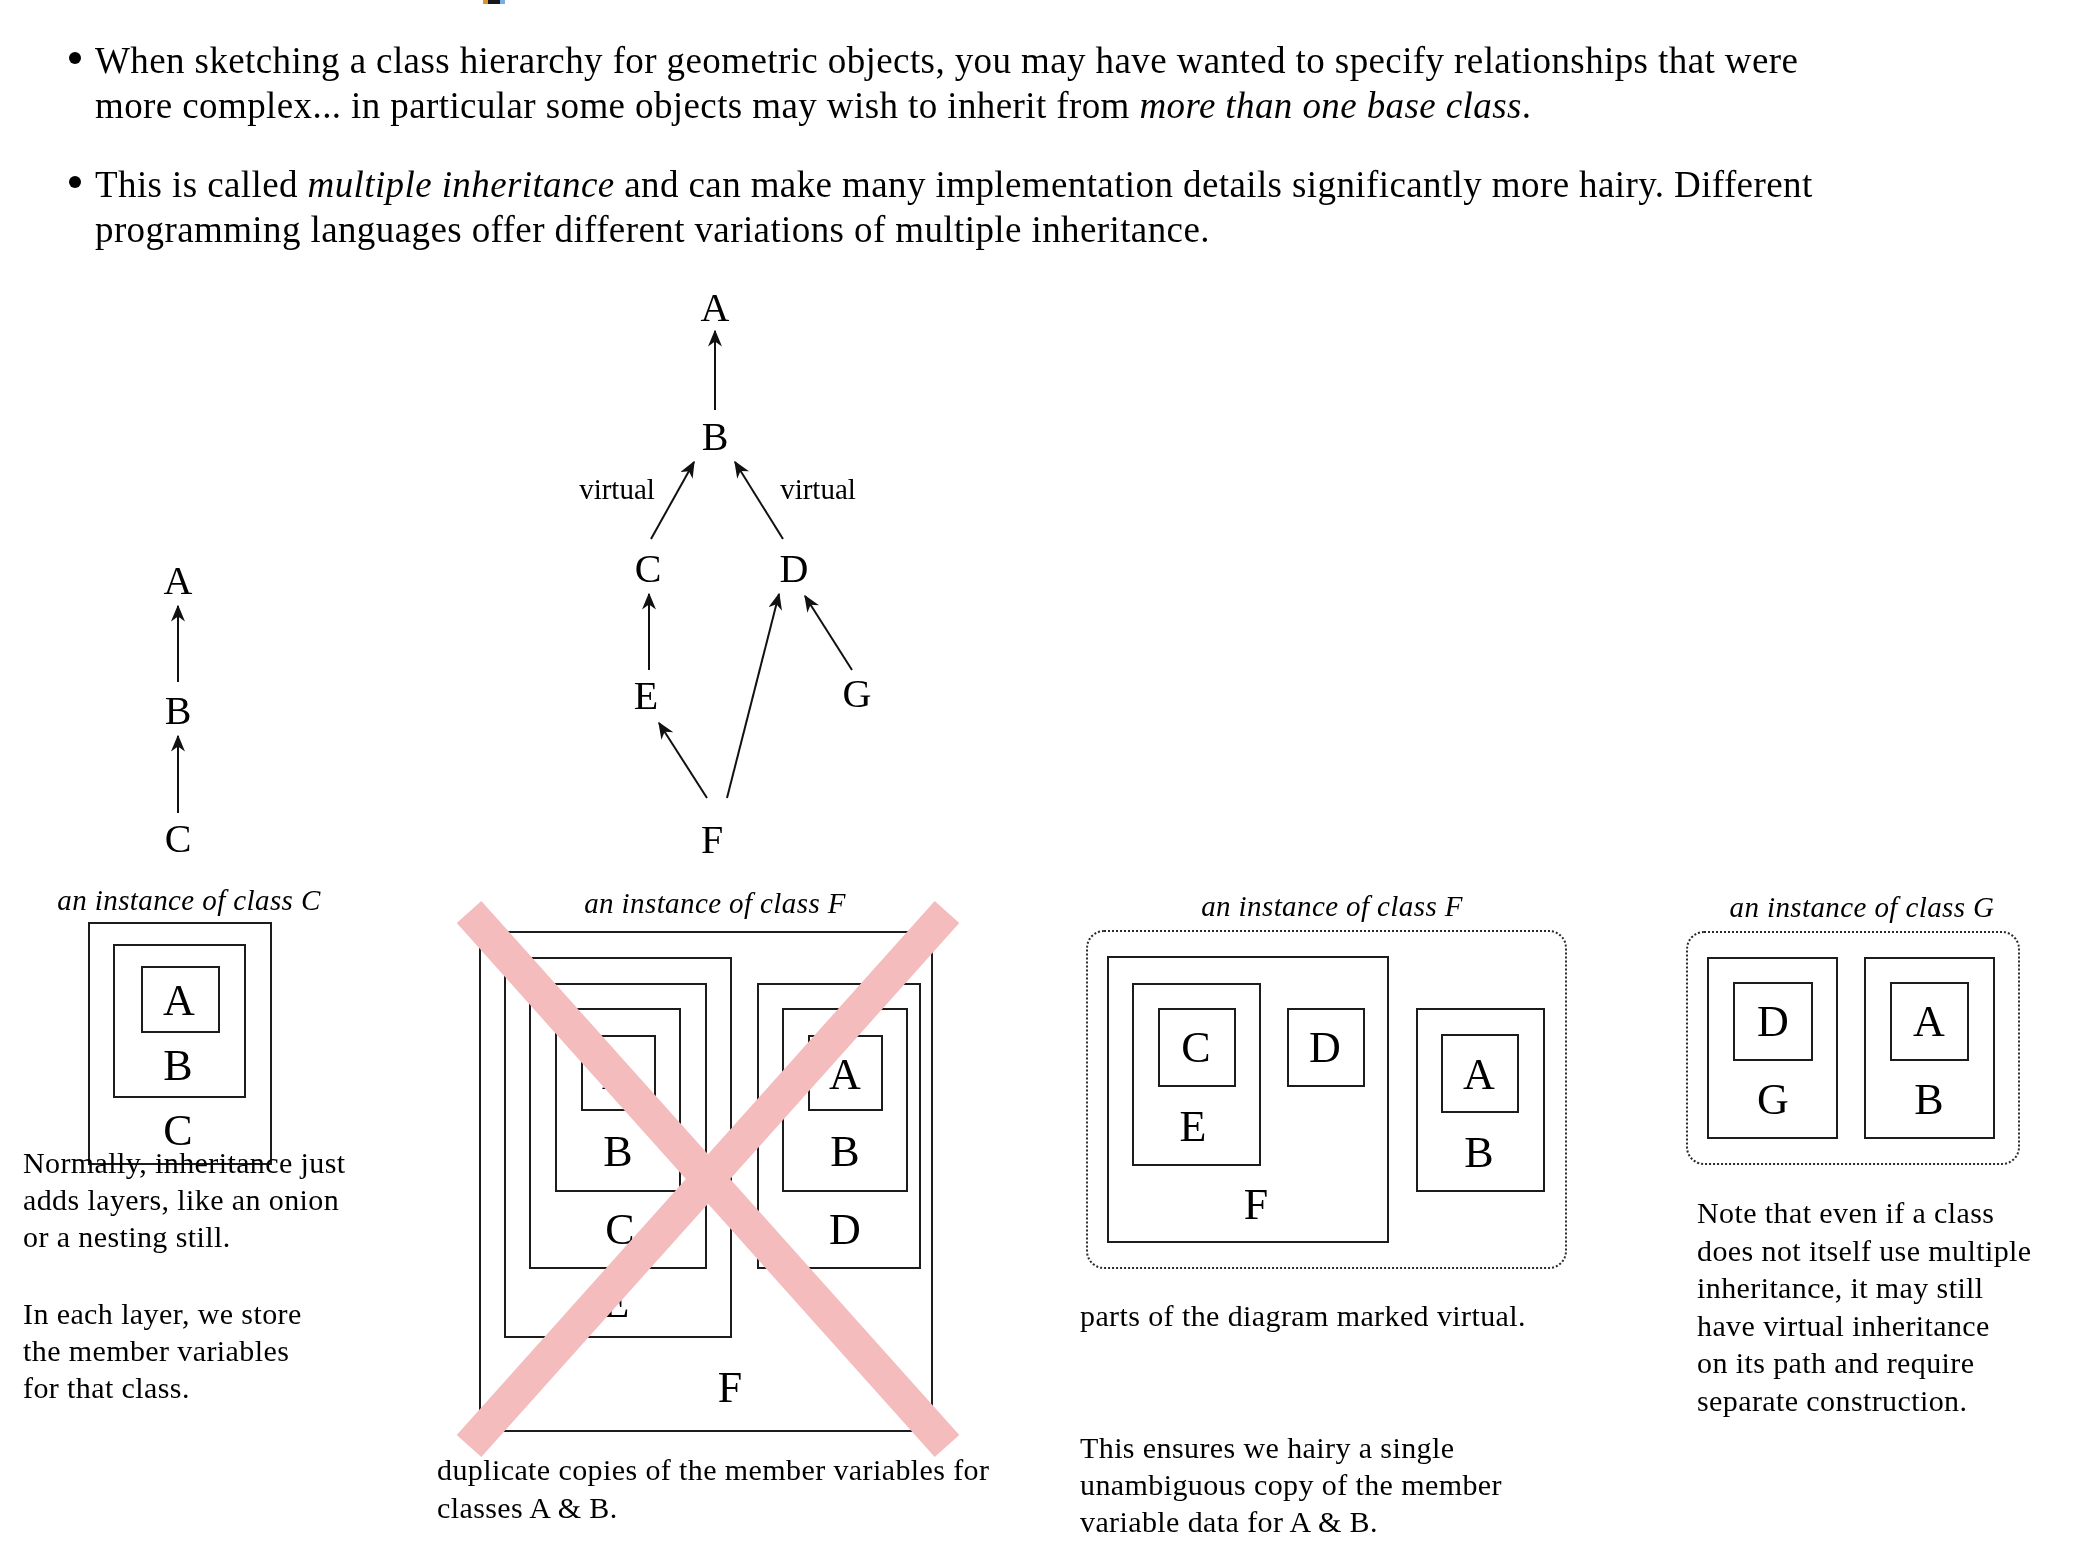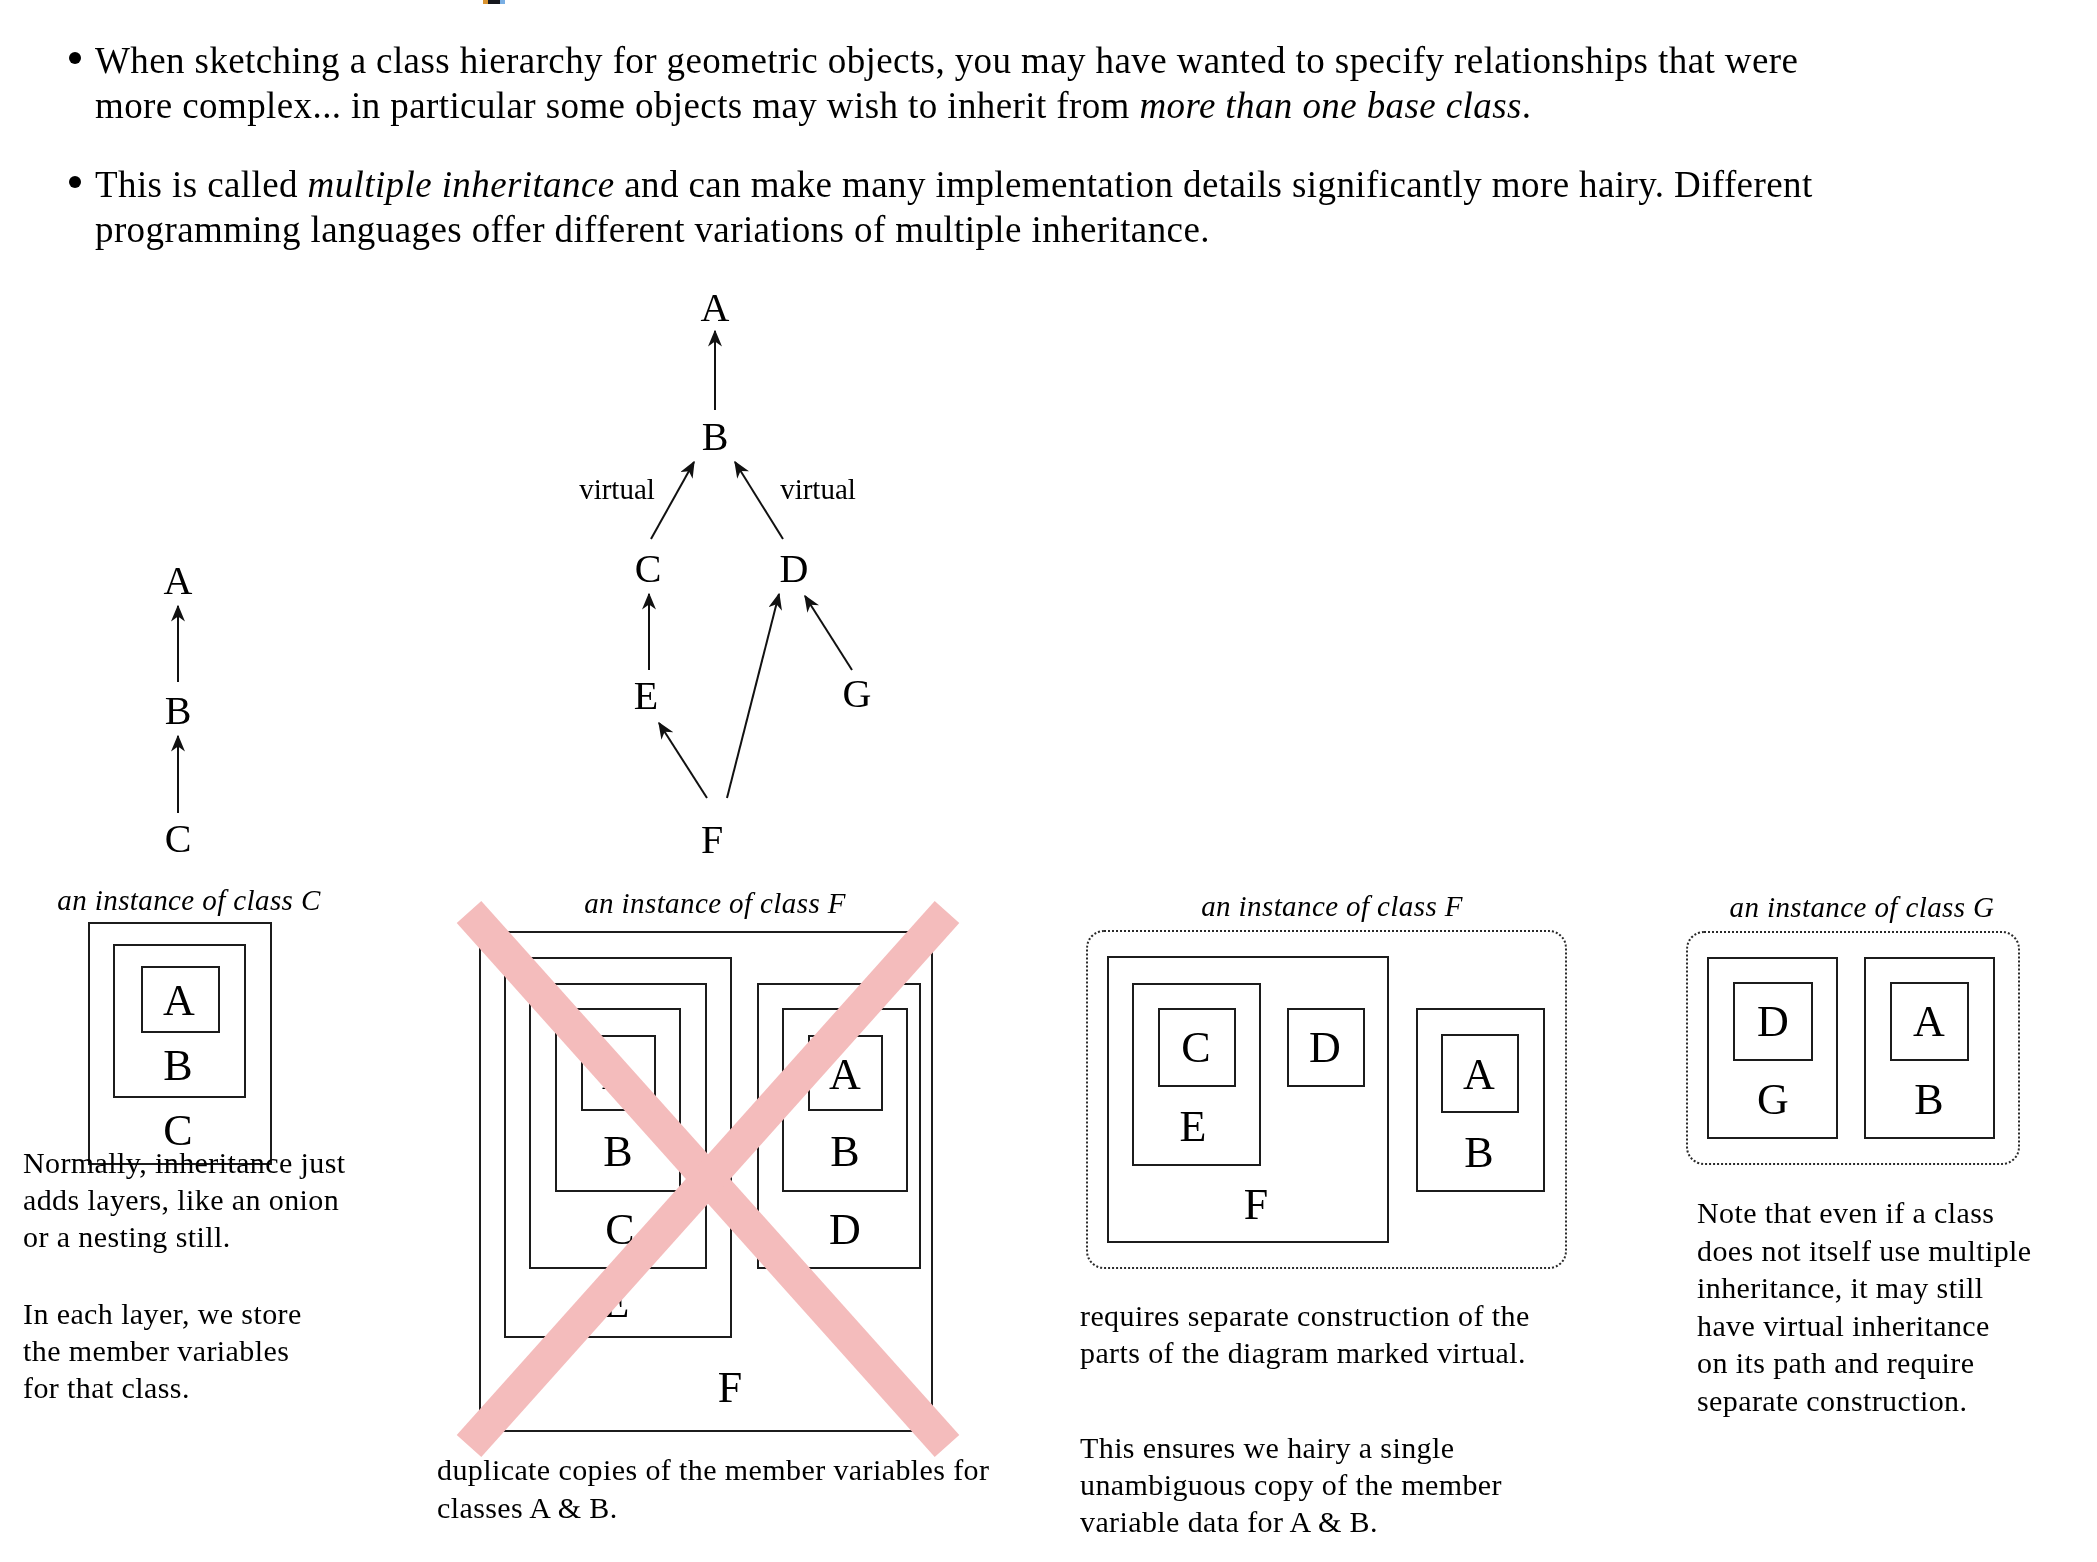--- a/index.html
+++ b/index.html
@@ -130,21 +130,20 @@
 <div class="box" style="left:1287px; top:1008px; width:78px; height:79px;"></div>
 <div class="box" style="left:1416px; top:1008px; width:129px; height:184px;"></div>
 <div class="box" style="left:1441px; top:1034px; width:78px; height:79px;"></div>
 <div class="blabel" style="left:1196px; top:1048px;">C</div>
 <div class="blabel" style="left:1325px; top:1048px;">D</div>
 <div class="blabel" style="left:1193px; top:1127px;">E</div>
 <div class="blabel" style="left:1256px; top:1205px;">F</div>
 <div class="blabel" style="left:1479px; top:1075px;">A</div>
 <div class="blabel" style="left:1479px; top:1153px;">B</div>
 <div class="cap" style="left:1080px; top:1297px;">
-  <div>requires separate construction of the</div>
   <div>parts of the diagram marked virtual.</div>
 </div>
 <div class="cap" style="left:1080px; top:1429px;">
   <div>This ensures we hairy a single</div>
   <div>unambiguous copy of the member</div>
   <div>variable data for A &amp; B.</div>
 </div>
 
 <div class="ititle" style="left:1862px; top:891px;">an instance of class G</div>
 <div class="dottedbox" style="left:1686px; top:931px; width:334px; height:234px;"></div>

